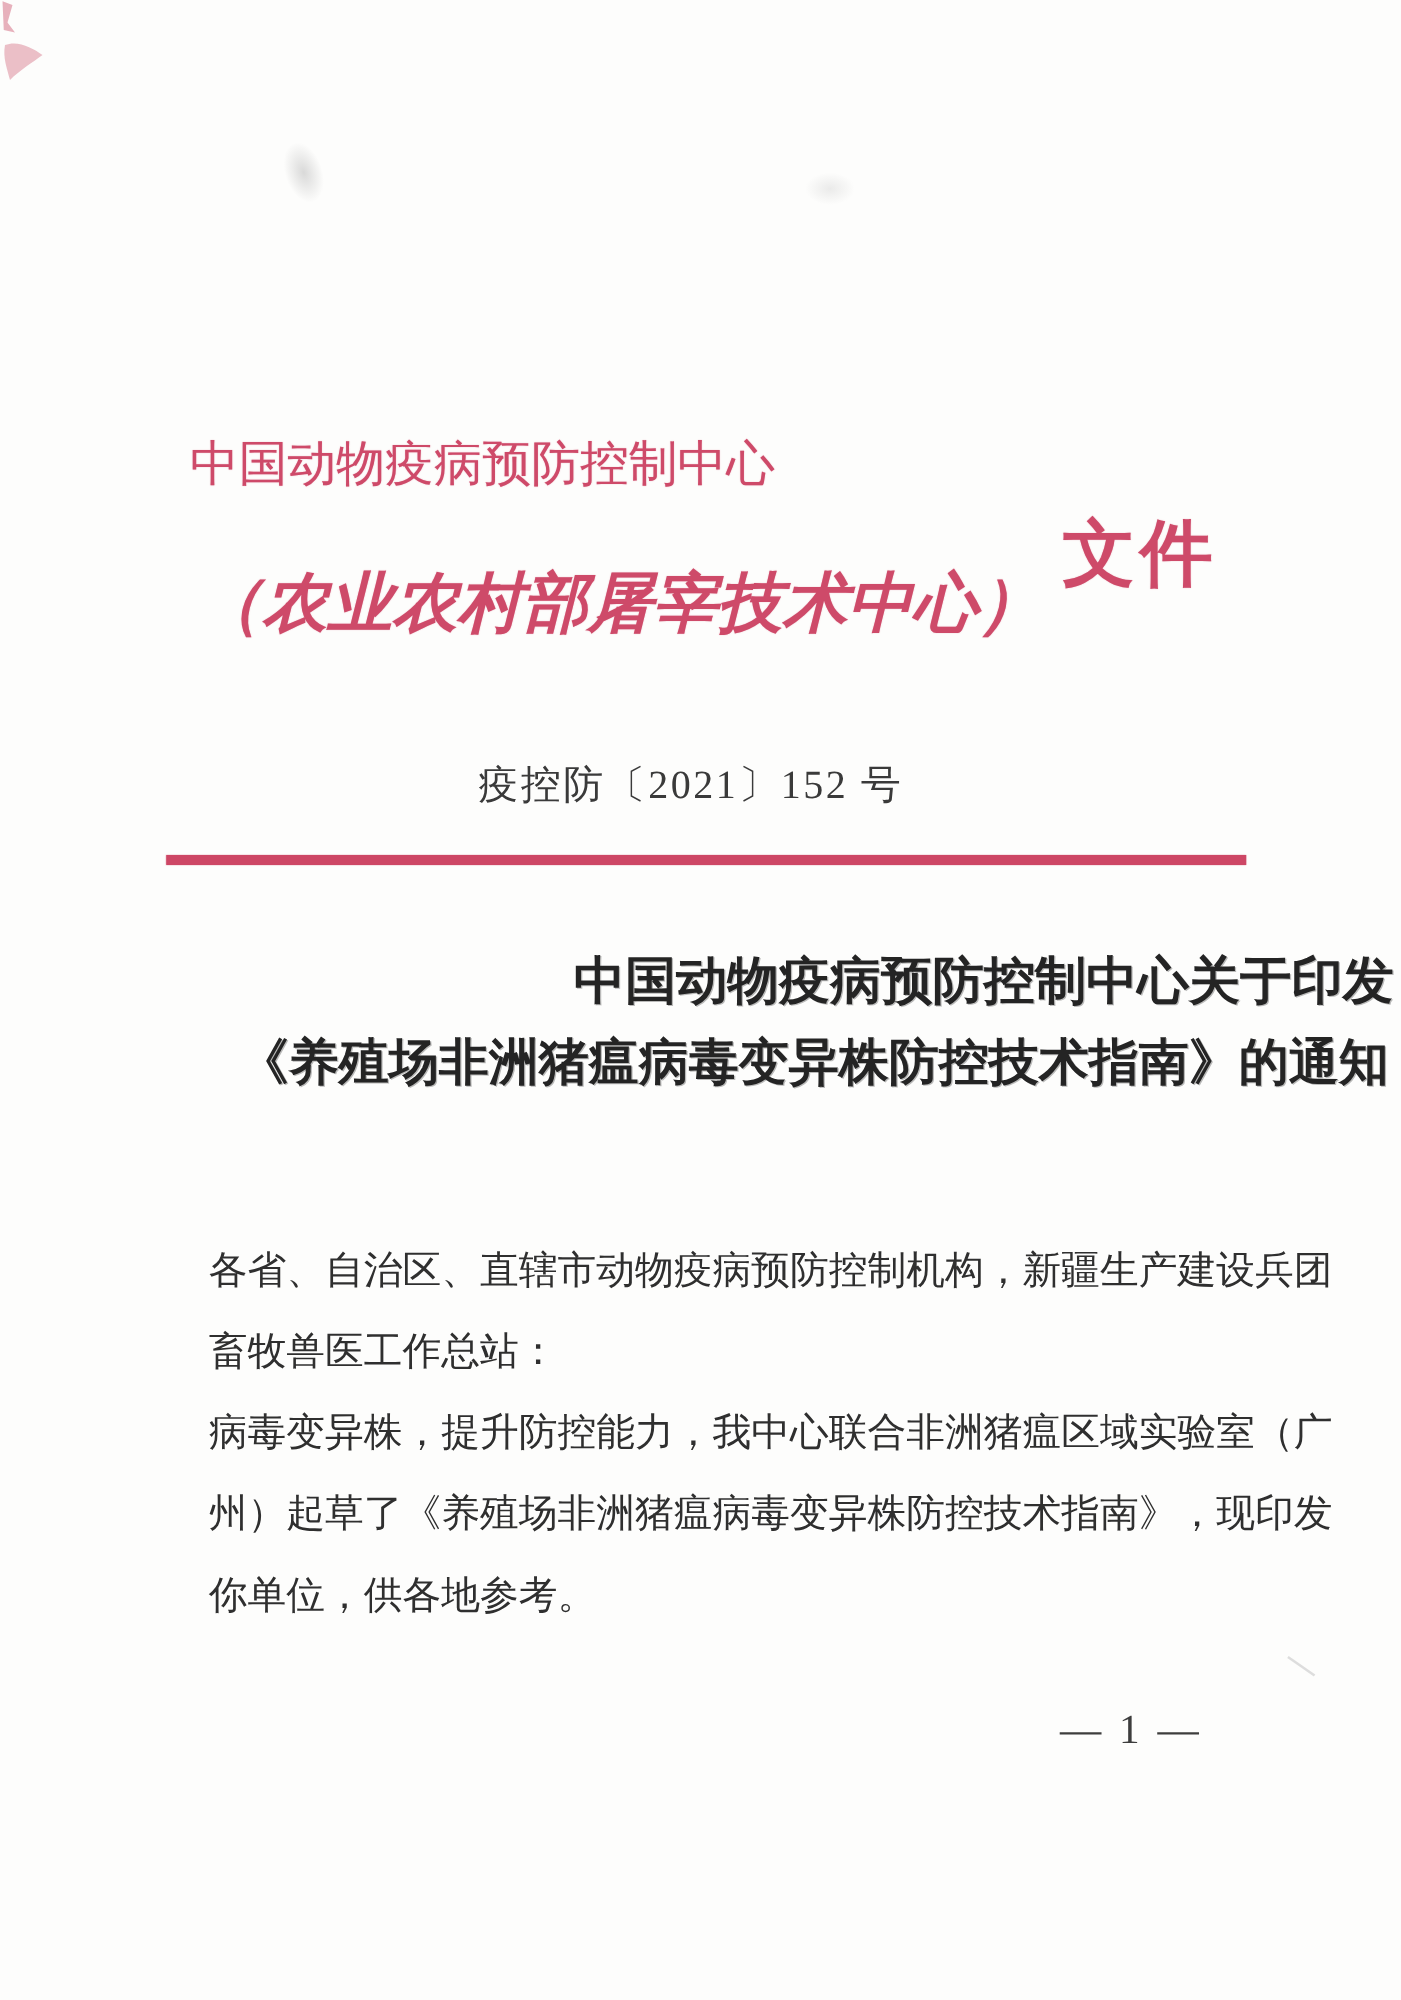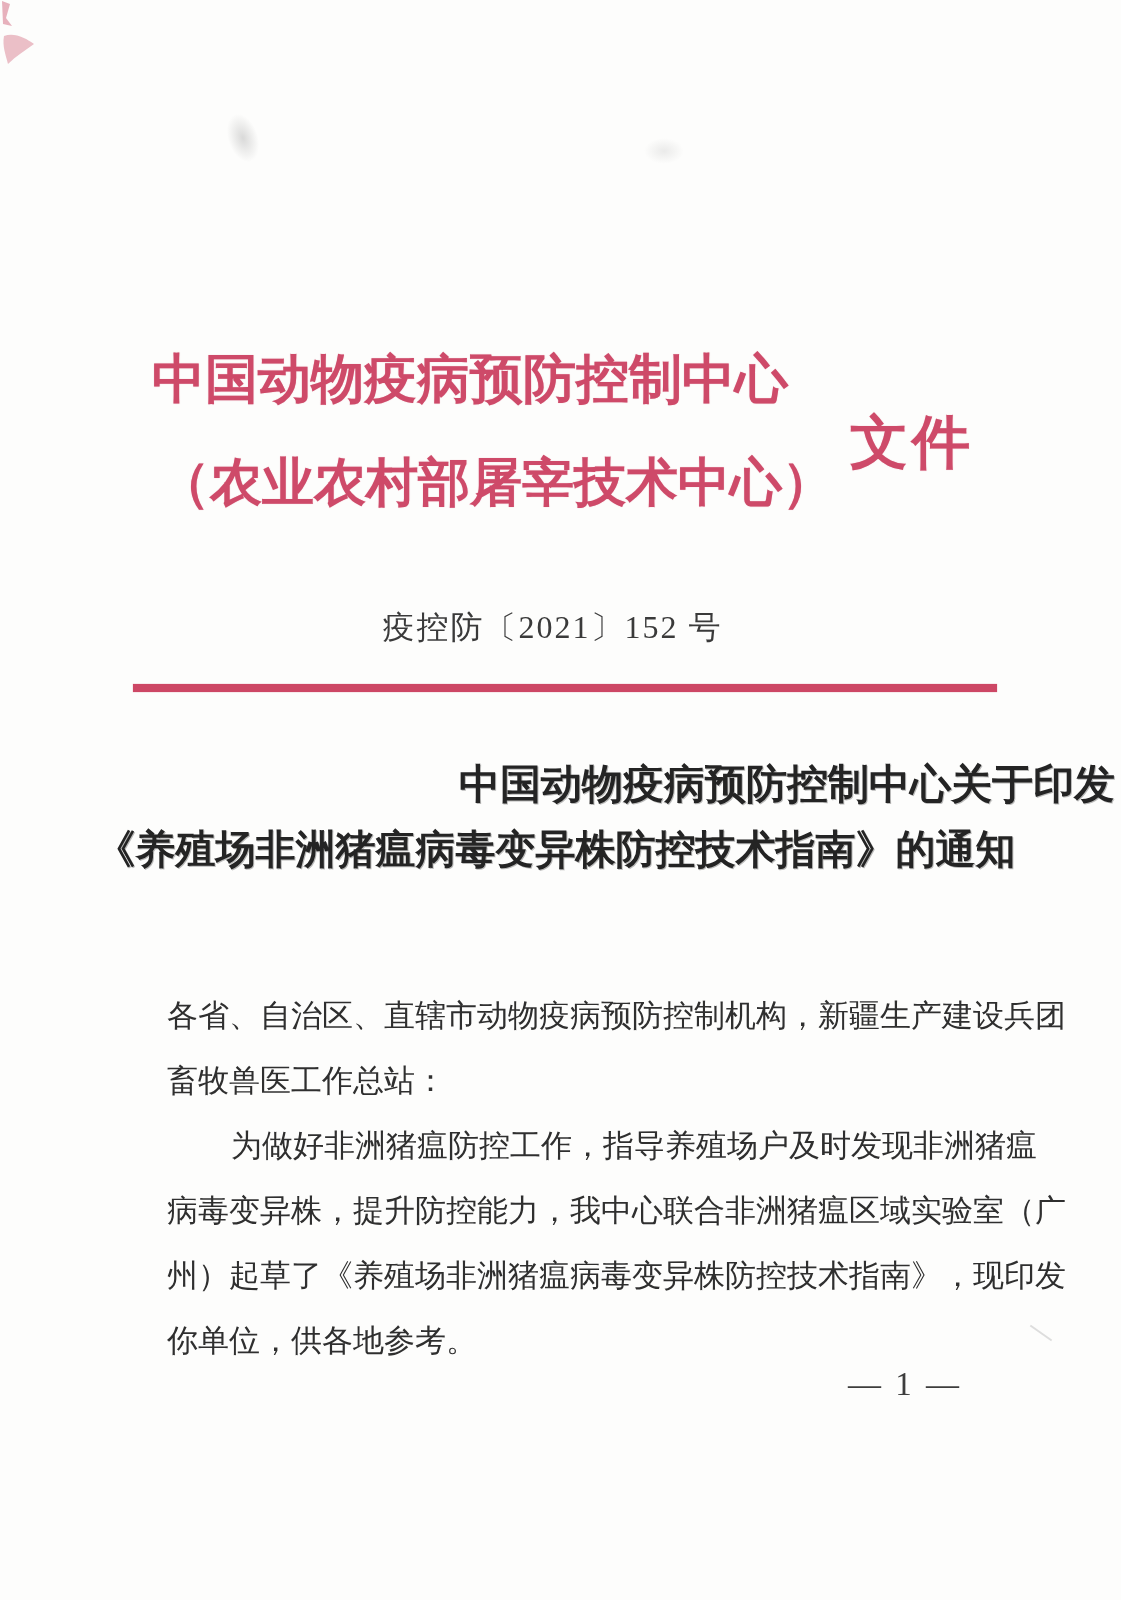--- a/index.html
+++ b/index.html
@@ -16,37 +16,38 @@
     overflow: hidden;
     font-family: "Liberation Serif", "DejaVu Serif", serif;
     color: #2b2b2b;
   }
 
   
   .org-line1 {
     position: absolute;
     left: 152px;
     top: 344px;
-    font-size: 53px;
-    font-weight: 700;
+    font-size: 39px;
+    font-weight: 400;
     letter-spacing: 0px;
     color: #ce4a69;
     white-space: nowrap;
     text-shadow: 0 0 1px rgba(206,74,105,.45);
   }
   .org-line2 {
     position: absolute;
     left: 158px;
     top: 448px;
     font-size: 52px;
     font-weight: 700;
     letter-spacing: 0px;
     color: #ce4a69;
     white-space: nowrap;
     text-shadow: 0 0 1px rgba(206,74,105,.45);
+    font-style: italic;
   }
   .doc-type {
     position: absolute;
     left: 850px;
     top: 404px;
     font-size: 58px;
     font-weight: 700;
     letter-spacing: 4px;
     color: #ce4a69;
     white-space: nowrap;
@@ -89,21 +90,21 @@
     letter-spacing: 0px;
     color: #242424;
     white-space: nowrap;
     text-shadow: 1px 1px 0 rgba(60,60,60,.35);
   }
   .title-line2 {
     position: absolute;
     left: 0;
     right: 10px;
     top: 822px;
-    text-align: center;
+    text-align: right;
     font-size: 40px;
     font-weight: 700;
     letter-spacing: 0px;
     color: #242424;
     white-space: nowrap;
     text-shadow: 1px 1px 0 rgba(60,60,60,.35);
   }
 
   
   .body-block {
@@ -193,21 +194,20 @@
   <div class="doc-number">疫控防〔2021〕152 号</div>
 
   <div class="red-rule"></div>
 
   <div class="title-line1">中国动物疫病预防控制中心关于印发</div>
   <div class="title-line2">《养殖场非洲猪瘟病毒变异株防控技术指南》的通知</div>
 
   <div class="body-block">
     <div class="body-line">各省、自治区、直辖市动物疫病预防控制机构，新疆生产建设兵团</div>
     <div class="body-line">畜牧兽医工作总站：</div>
-    <div class="body-line indent">为做好非洲猪瘟防控工作，指导养殖场户及时发现非洲猪瘟</div>
     <div class="body-line">病毒变异株，提升防控能力，我中心联合非洲猪瘟区域实验室（广</div>
     <div class="body-line">州）起草了《养殖场非洲猪瘟病毒变异株防控技术指南》，现印发</div>
     <div class="body-line">你单位，供各地参考。</div>
   </div>
 
   <div class="page-number">— 1 —</div>
 
 </div>
 
 </body></html>

